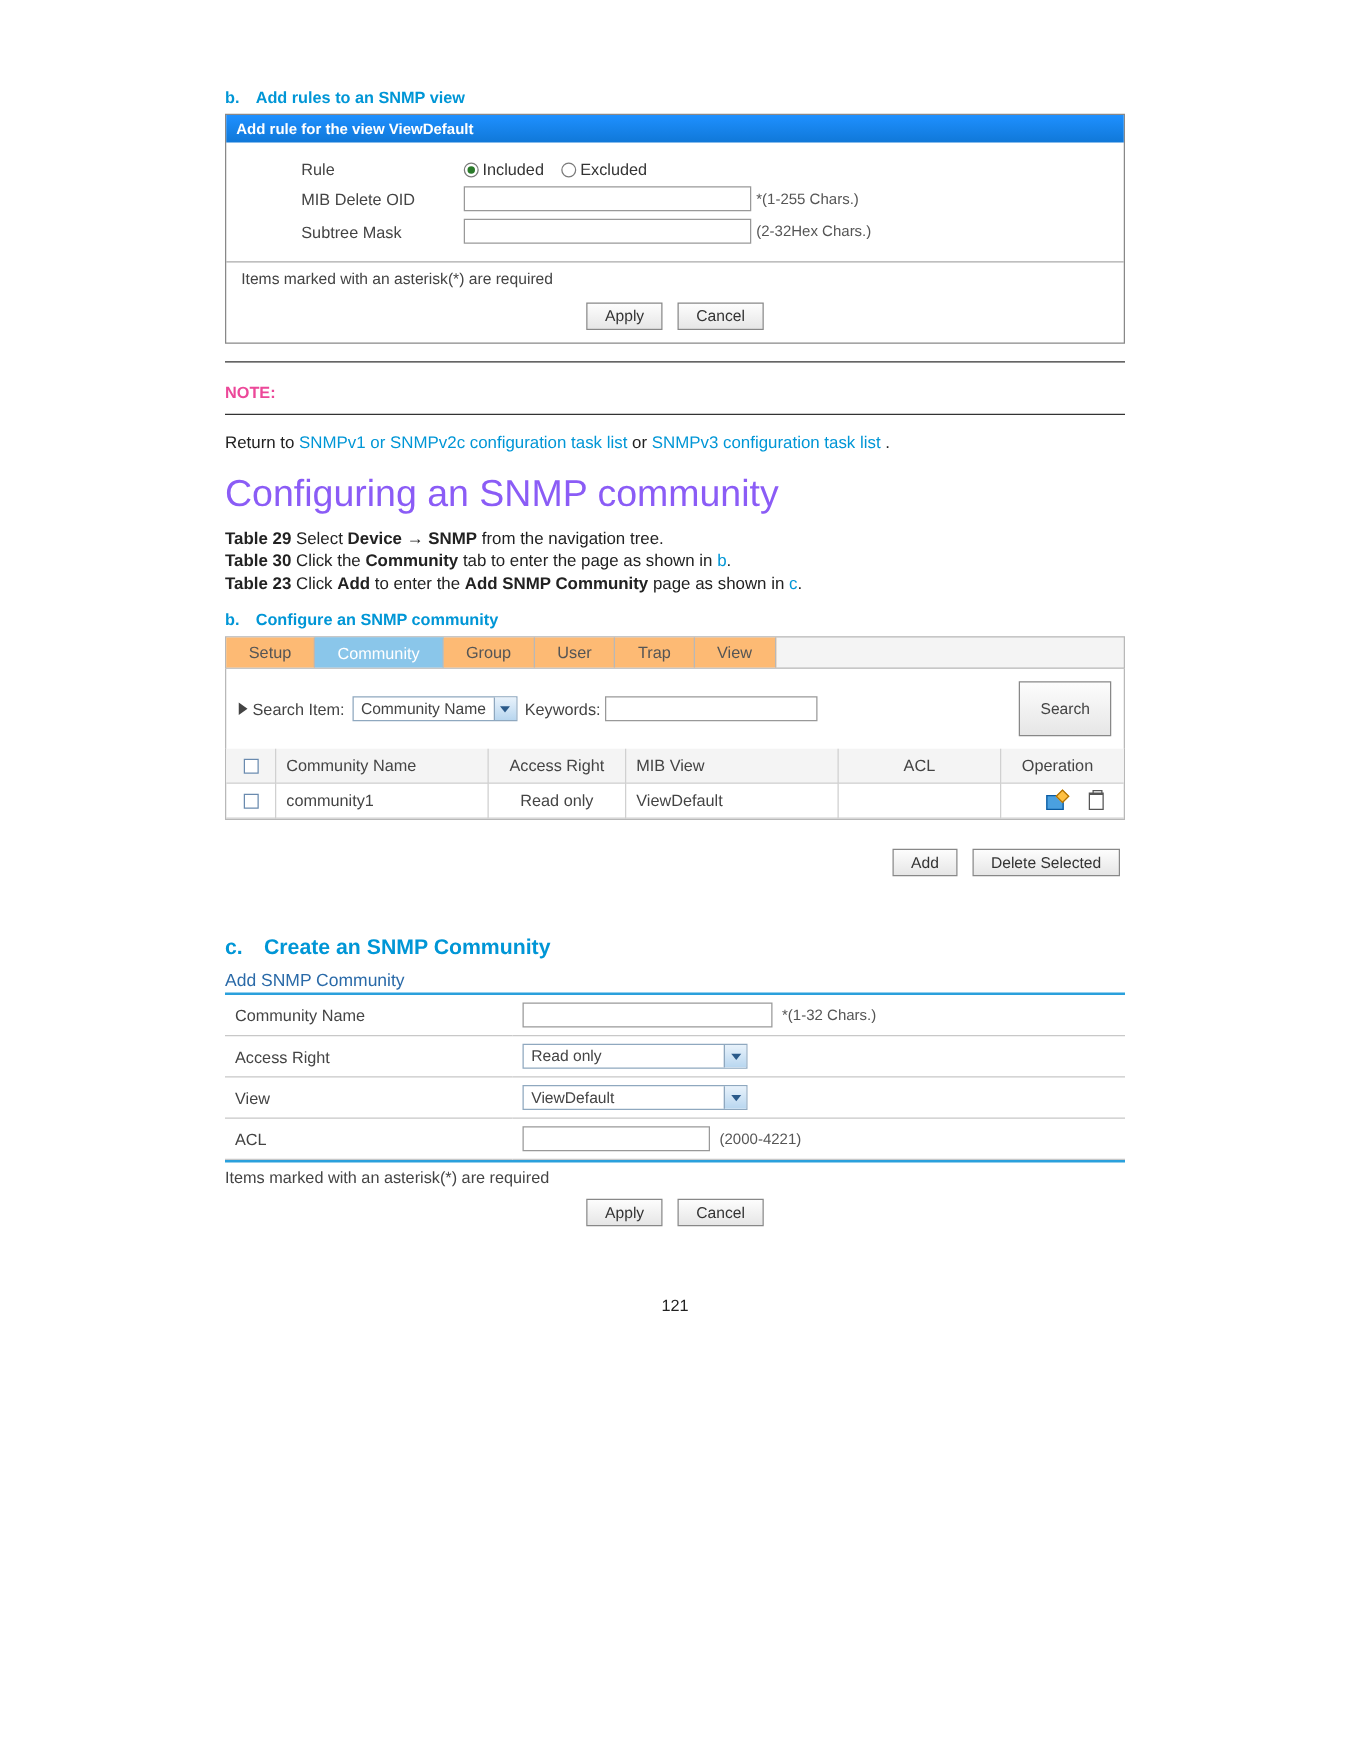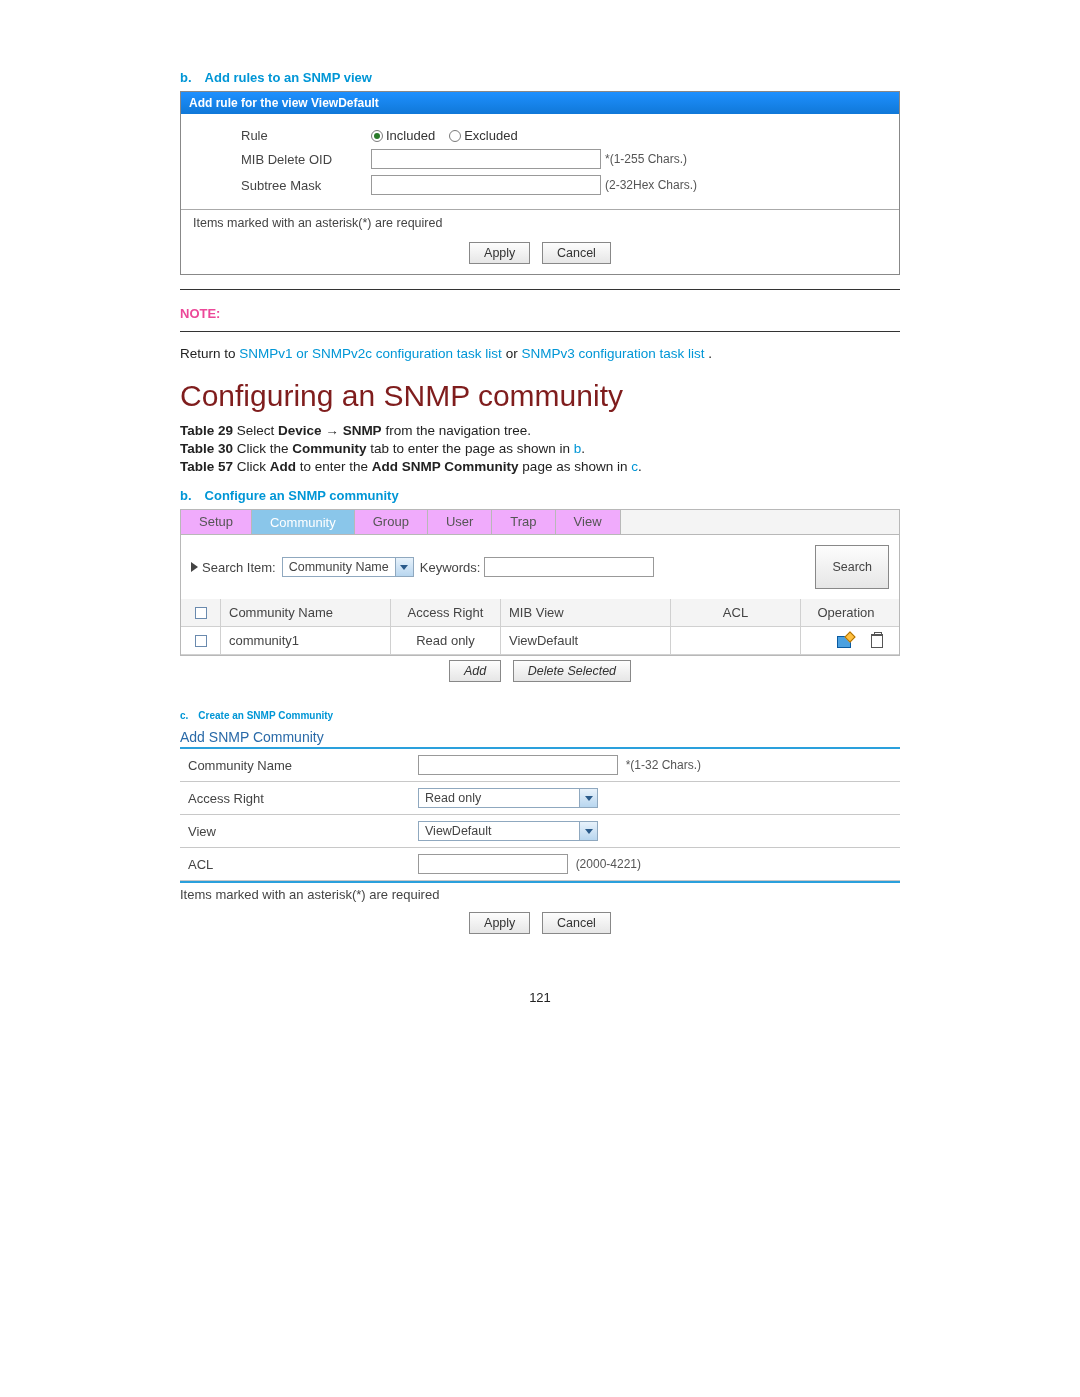--- a/index.html
+++ b/index.html
@@ -7,21 +7,21 @@
     font-family: Arial, Helvetica, sans-serif;
     font-size: 13px;
     color: #333;
     background: #fff;
     margin: 0;
     padding: 60px 0 40px 0;
     width: 1080px;
   }
   .page { width: 720px; margin: 0 auto; }
   .caption-b { color: #0096d6; font-weight: bold; font-size: 13px; margin: 10px 0 6px 0; }
-  .caption-c { color: #0096d6; font-weight: bold; font-size: 10px; margin: 24px 0 6px 0; }
+  .caption-c { color: #0096d6; font-weight: bold; font-size: 17px; margin: 24px 0 6px 0; }
   .outer-box { border: 1px solid #888; padding: 0; margin-bottom: 14px; background:#fff;}
   .titlebar {
     background: linear-gradient(#1e90ff,#1078d8);
     color: #fff; font-weight: bold; font-size: 12px;
     padding: 4px 8px;
   }
   .form-area { padding: 8px 40px 8px 60px; }
   .form-row { display:flex; align-items:center; margin: 6px 0; }
   .form-label { width: 130px; color:#444; font-size:13px;}
   .radio-dot {
@@ -53,29 +53,29 @@
     content:""; position:absolute; left:0; top:2px; width:12px; height:10px;
     border:1px solid #0a5aa0; background:#4aa0e0;
   }
   .edit-icon::after{
     content:""; position:absolute; right:-1px; top:-1px; width:6px; height:6px;
     background:#ffc040; border:1px solid #b07000; transform:rotate(45deg);
   }
   .return-text { font-size:13.5px; margin:14px 0 18px 0; color:#222;}
   .return-text a { color:#0096d6; text-decoration:none;text-align:center;}
   h2.section {
-    color:#7f1d1d; font-weight:normal; font-size:30px; margin:16px 0 10px 0;
+    color:#8b5cf6; font-weight:normal; font-size:30px; margin:16px 0 10px 0;
     font-family: "Segoe UI Light","Helvetica Neue",Arial,sans-serif;
   }
   .step { font-size:13.5px; margin:3px 0; color:#222; }
   .step b{ font-weight:bold;}
   .step .ref{ color:#0096d6;}
   .arrow { font-family: Arial; }
   .tabs-row { display:flex; border:1px solid #b8b8b8; border-bottom:1px solid #b8b8b8; background:#f4f4f4; font-size:13px;}
-  .tab { flex:0 0 auto; padding:4px 18px; border-right:1px solid #b8b8b8; color:#555; background:#f0abfc;}
+  .tab { flex:0 0 auto; padding:4px 18px; border-right:1px solid #b8b8b8; color:#555; background:#fdba74;}
   .tab:last-child{border-right:none;}
   .tab.active { background:#8ac6ea; color:#fff; border-top:1px solid #8ac6ea;}
   .tabs-row .spacer{flex:1;}
   .search-bar {
     display:flex; align-items:center; padding:10px 10px; border-left:1px solid #b8b8b8;
     border-right:1px solid #b8b8b8; font-size:13px; color:#444;
   }
   .tri {
     display:inline-block; width:0;height:0;
     border-top:5px solid transparent;border-bottom:5px solid transparent;
@@ -115,21 +115,21 @@
   .col-acl{width:130px; justify-content:center;}
   .col-op{flex:1; justify-content:flex-end; padding-right:16px;}
   .chkbox{
     width:12px;height:12px;border:1px solid #6a8aae;background:#fff;display:inline-block;
   }
   .trash-icon{
     display:inline-block;width:12px;height:14px;border:1px solid #555;border-top:2px solid #555;
     margin-left:18px;position:relative;
   }
   .trash-icon::before{content:"";position:absolute;top:-4px;left:2px;width:6px;height:2px;border:1px solid #555;}
-  .grid-btns{ text-align:center; padding:4px 0;font-style:italic;}
+  .grid-btns{ text-align:right; padding:23px 0;}
   .panel-title { color:#2a6aa8; font-size:14px; margin:8px 0 2px 0;}
   .thin-blue { border:none; border-top:2px solid #2aa0dc; margin:0 0 0 0;}
   .kv-table{ width:100%; border-collapse:collapse; font-size:13px;}
   .kv-table td{ border-bottom:1px solid #c8c8c8; padding:6px 8px; color:#444;}
   .kv-label{ width:230px;}
   .pgnum{ text-align:center; font-size:13px; margin-top:46px; color:#222;}
 </style>
 </head>
 <body>
 
@@ -179,21 +179,21 @@
 
   <h2 class="section">Configuring an SNMP community</h2>
 
   <div class="step">
     <b>Table 29</b><span> Select </span><b>Device</b><span class="arrow"> → </span><b>SNMP</b><span> from the navigation tree.</span>
   </div>
   <div class="step">
     <b>Table 30</b><span> Click the </span><b>Community</b><span> tab to enter the page as shown in </span><span class="ref">b</span><span>.</span>
   </div>
   <div class="step">
-    <b>Table 57</b><span> Click </span><b>Add</b><span> to enter the </span><b>Add SNMP Community</b><span> page as shown in </span><span class="ref">c</span><span>.</span>
+    <b>Table 23</b><span> Click </span><b>Add</b><span> to enter the </span><b>Add SNMP Community</b><span> page as shown in </span><span class="ref">c</span><span>.</span>
   </div>
 
   <div class="caption-b" style="margin-top:14px;">b. Configure an SNMP community</div>
 
   <div>
     <div class="tabs-row">
       <div class="tab">Setup</div>
       <div class="tab active">Community</div>
       <div class="tab">Group</div>
       <div class="tab">User</div>

